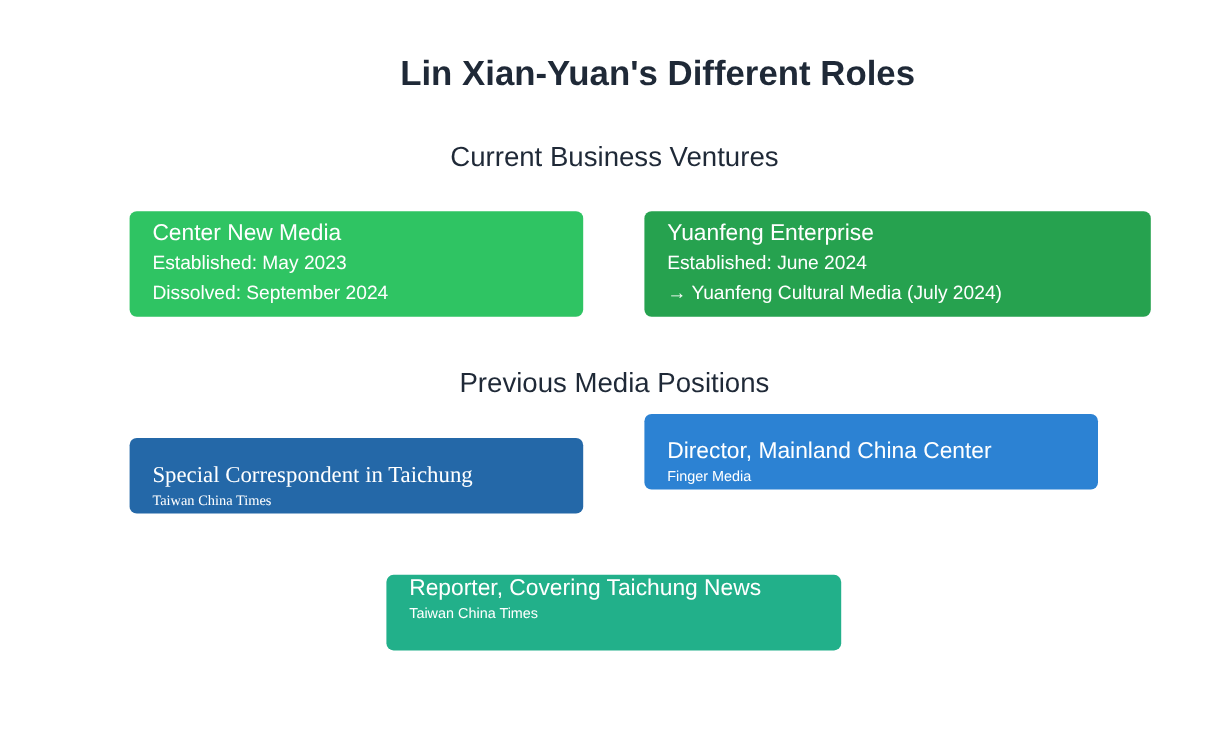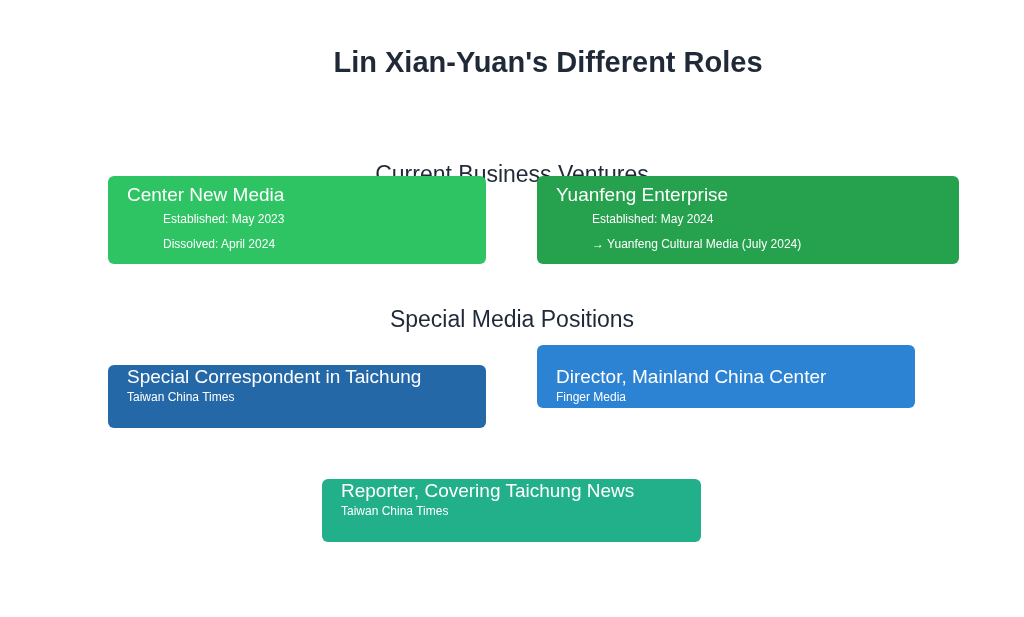--- a/index.html
+++ b/index.html
@@ -4,45 +4,45 @@
 <style>
   html, body { margin: 0; padding: 0; background: #ffffff; }
   body { width: 1024px; height: 617px; position: relative; overflow: hidden;
          font-family: "Liberation Sans", "DejaVu Sans", sans-serif; color: #1e293b; }
   .title { position: absolute; left: 0; width: 1024px; top: 46px; text-align: center;
            font-size: 29px; font-weight: bold; color: #1f2937; margin-left: 36px; }
   .section { position: absolute; left: 0; width: 1024px; text-align: center;
              font-size: 23px; color: #1f2937; }
   .box { position: absolute; border-radius: 6px; color: #ffffff; box-sizing: border-box; padding-left: 19px; }
   .box .name { font-size: 19px; line-height: 24px; }
-  .box .line { font-size: 12px; line-height: 25px; margin-left: 36px; }
+  .box .line { font-size: 16px; line-height: 25px; }
   .box .org { font-size: 12px; line-height: 16px; }
 </style>
 </head>
 <body>
 
 <div class="title">Lin Xian-Yuan's Different Roles</div>
 
-<div class="section" style="top:117px;margin-top:44px;">Current Business Ventures</div>
+<div class="section" style="top:117px;">Current Business Ventures</div>
 
 <div class="box" style="left:108px; top:176px; width:378px; height:88px; background:#2fc463; padding-top:7px;">
   <div class="name">Center New Media</div>
   <div class="line">Established: May 2023</div>
-  <div class="line">Dissolved: April 2024</div>
+  <div class="line">Dissolved: September 2024</div>
 </div>
 
 <div class="box" style="left:537px; top:176px; width:422px; height:88px; background:#26a24f; padding-top:7px;">
   <div class="name">Yuanfeng Enterprise</div>
-  <div class="line">Established: May 2024</div>
+  <div class="line">Established: June 2024</div>
   <div class="line">→ Yuanfeng Cultural Media (July 2024)</div>
 </div>
 
-<div class="section" style="top:306px;">Special Media Positions</div>
+<div class="section" style="top:306px;">Previous Media Positions</div>
 
-<div class="box" style="left:108px; top:365px; width:378px; height:63px; background:#2468a8; ">
+<div class="box" style="left:108px; top:365px; width:378px; height:63px; background:#2468a8; padding-top:20px;font-family:Liberation Serif, serif;">
   <div class="name">Special Correspondent in Taichung</div>
   <div class="org">Taiwan China Times</div>
 </div>
 
 <div class="box" style="left:537px; top:345px; width:378px; height:63px; background:#2c82d3; padding-top:20px;">
   <div class="name">Director, Mainland China Center</div>
   <div class="org">Finger Media</div>
 </div>
 
 <div class="box" style="left:322px; top:479px; width:379px; height:63px; background:#22b08a; ">

